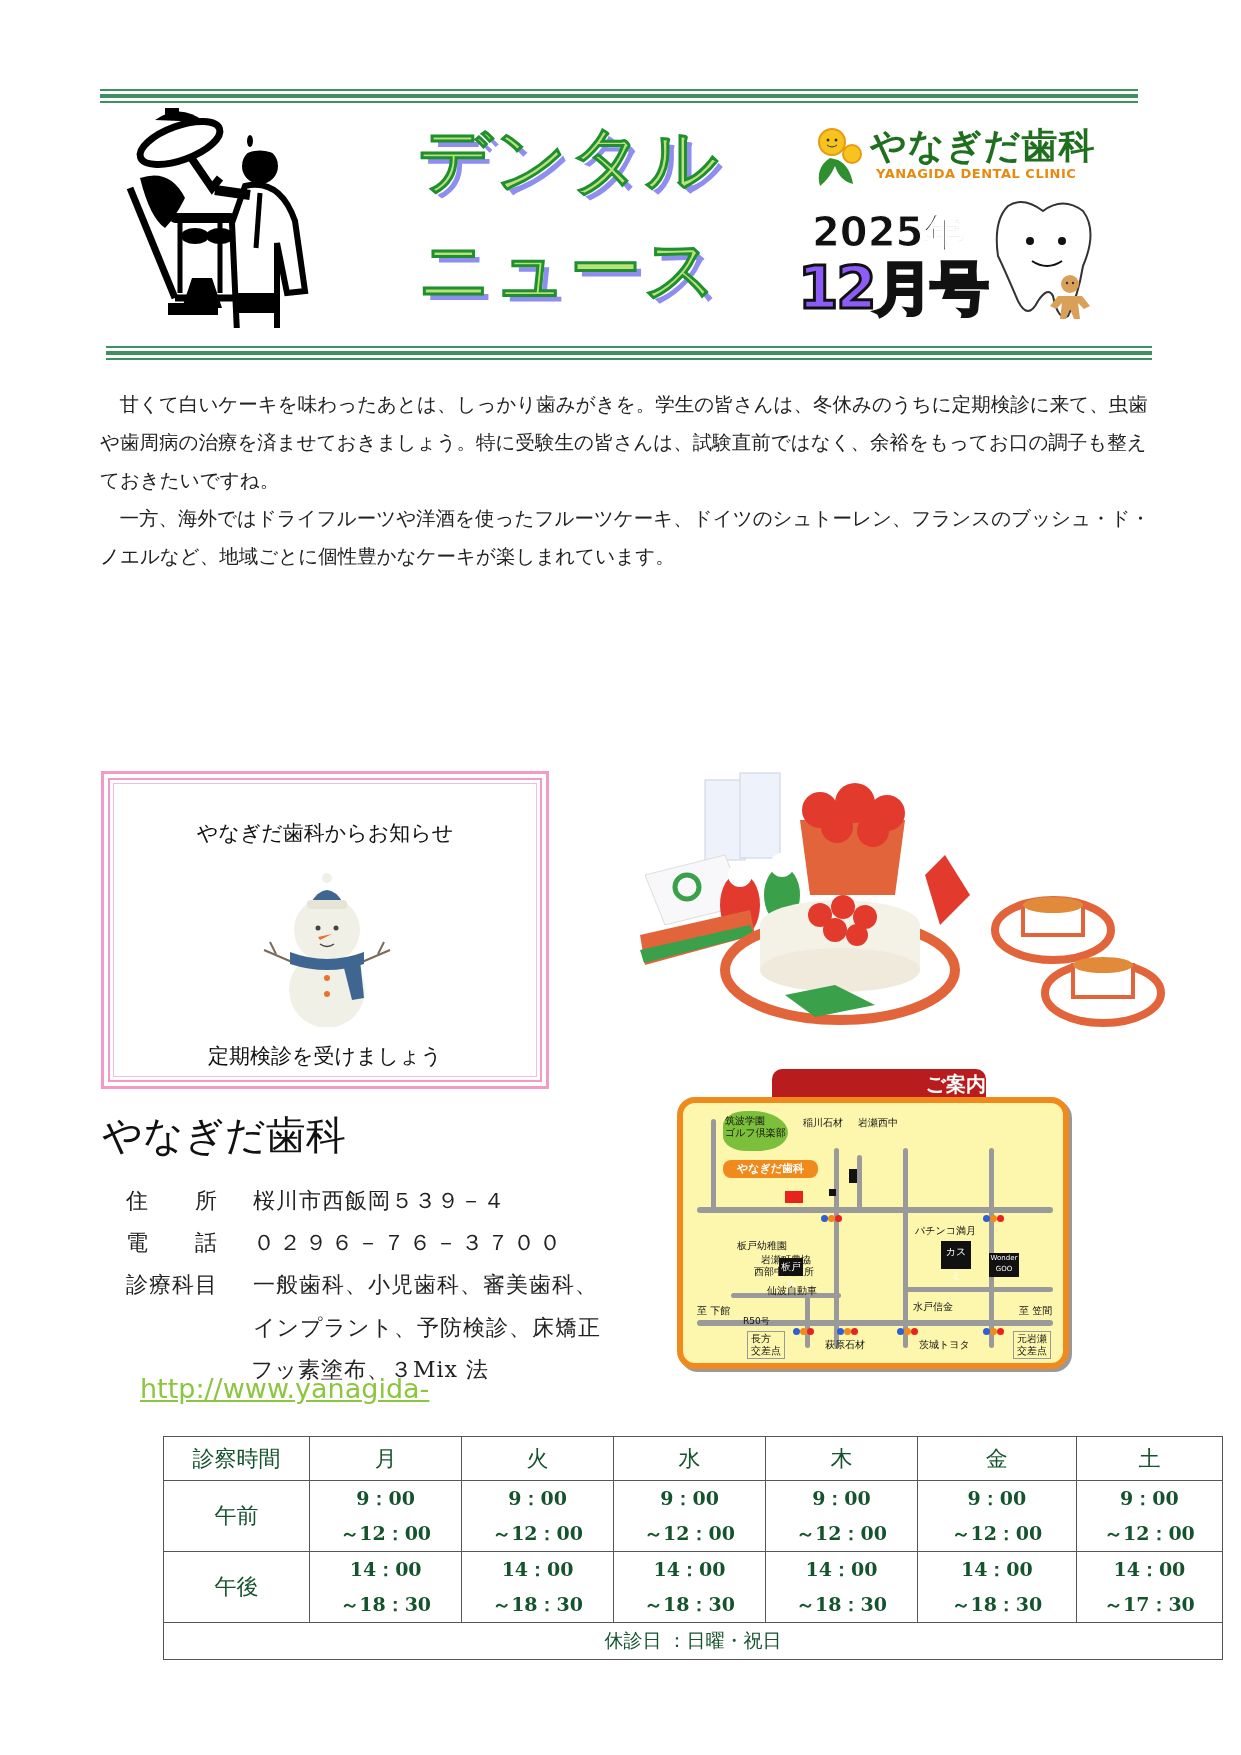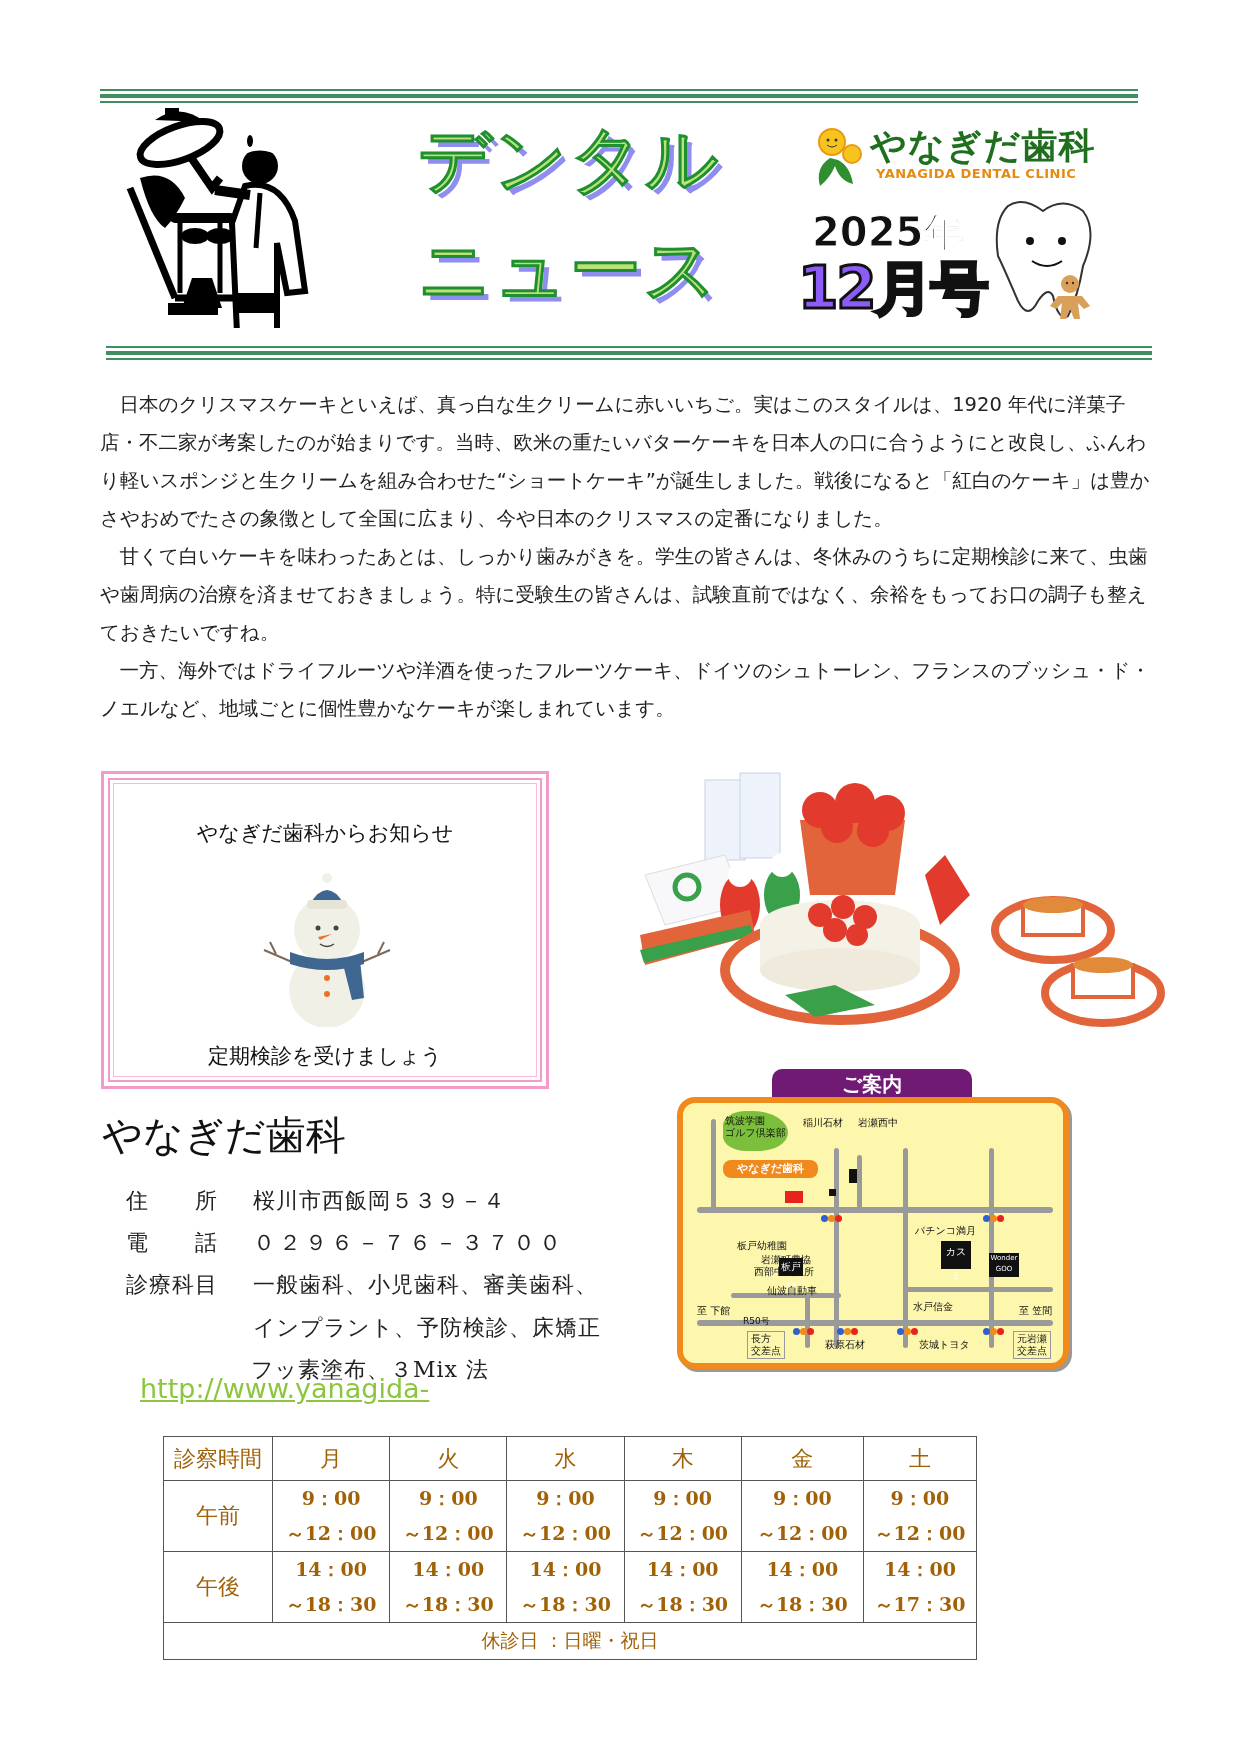--- a/index.html
+++ b/index.html
@@ -48,37 +48,37 @@
 
   
   .clinic-name { position:absolute; left:102px; top:1108px; font-size:40px;
     font-family:"DejaVu Serif", serif; color:#111; }
   .info-row { position:absolute; font-size:22px; font-family:"DejaVu Serif", serif; color:#222; letter-spacing:1px; }
   .url { position:absolute; left:140px; top:1373px; font-size:27px; color:#8cc63f;
     font-family:"DejaVu Sans", sans-serif; text-decoration:underline; }
 
   
   .map-tab { position:absolute; left:772px; top:1069px; width:200px; height:28px;
-    background:#701a75; border-radius:10px 10px 0 0; color:#fff; font-weight:bold;
-    font-size:20px; text-align:center; line-height:30px; }
+    background:#b91c1c; border-radius:10px 10px 0 0; color:#fff; font-weight:bold;
+    font-size:20px; text-align:right; line-height:30px;padding-left:14px; }
   .map { position:absolute; left:677px; top:1097px; width:392px; height:272px;
     background:#fdf7ae; border:6px solid #f08a1c; border-radius:18px; box-sizing:border-box;
     box-shadow:3px 3px 0 #999; }
   .map .rd { position:absolute; background:#9a9a9a; border-radius:3px; }
   .map .lbl { position:absolute; font-size:10px; color:#111; white-space:nowrap; line-height:12px; }
   .map .blk { position:absolute; background:#111; }
   .map .dark { position:absolute; background:#111; color:#fff; font-size:10px; text-align:center; }
   .map .sig { position:absolute; width:22px; height:8px; }
   .map .sig i { display:inline-block; width:7px; height:7px; border-radius:50%; margin-right:0; }
   .map .boxlbl { position:absolute; border:1px solid #999; background:#fdf7ae; font-size:10px;
     line-height:12px; padding:1px 3px; }
 
   
-  table.hours { position:absolute; left:163px; top:1436px; width:814px; border-collapse:collapse;
-    font-family:"DejaVu Serif", serif; color:#a16207; }
+  table.hours { position:absolute; left:163px; top:1436px; width:1060px; border-collapse:collapse;
+    font-family:"DejaVu Serif", serif; color:#14532d; }
   table.hours td, table.hours th { border:1px solid #555; text-align:center; font-weight:normal; padding:0; }
   table.hours th { height:43px; font-size:22px; }
   table.hours td.tm { height:70px; font-size:19px; line-height:35px;font-weight:bold; }
   table.hours td.rowh { font-size:22px; }
   table.hours td.closed { height:36px; font-size:19px; }
 </style>
 </head>
 <body>
 
 <div class="rule" style="left:100px; top:89px; width:1038px;">
@@ -150,21 +150,20 @@
   </svg>
 </div>
 
 <div class="rule rule-b" style="left:106px; top:346px; width:1046px;">
   <div class="l1"></div>
     <div class="l2"></div>
     <div class="l3"></div>
 </div>
 
 <div class="para" style="top:386px;">
-  <p>日本のクリスマスケーキといえば、真っ白な生クリームに赤いいちご。実はこのスタイルは、1920 年代に洋菓子店・不二家が考案したのが始まりです。当時、欧米の重たいバターケーキを日本人の口に合うようにと改良し、ふんわり軽いスポンジと生クリームを組み合わせた“ショートケーキ”が誕生しました。戦後になると「紅白のケーキ」は豊かさやおめでたさの象徴として全国に広まり、今や日本のクリスマスの定番になりました。</p>
   <p>甘くて白いケーキを味わったあとは、しっかり歯みがきを。学生の皆さんは、冬休みのうちに定期検診に来て、虫歯や歯周病の治療を済ませておきましょう。特に受験生の皆さんは、試験直前ではなく、余裕をもってお口の調子も整えておきたいですね。</p>
   <p>一方、海外ではドライフルーツや洋酒を使ったフルーツケーキ、ドイツのシュトーレン、フランスのブッシュ・ド・ノエルなど、地域ごとに個性豊かなケーキが楽しまれています。</p>
 </div>
 
 <div class="notice">
   <div class="notice-title">やなぎだ歯科からお知らせ</div>
   <div class="abs" style="left:158px; top:98px; width:130px; height:155px;">
     <svg width="130" height="155" viewBox="0 0 130 155">
       <line x1="2" y1="78" x2="30" y2="90" stroke="#7a6a5a" stroke-width="2"></line>
       <line x1="8" y1="70" x2="14" y2="82" stroke="#7a6a5a" stroke-width="2"></line>

